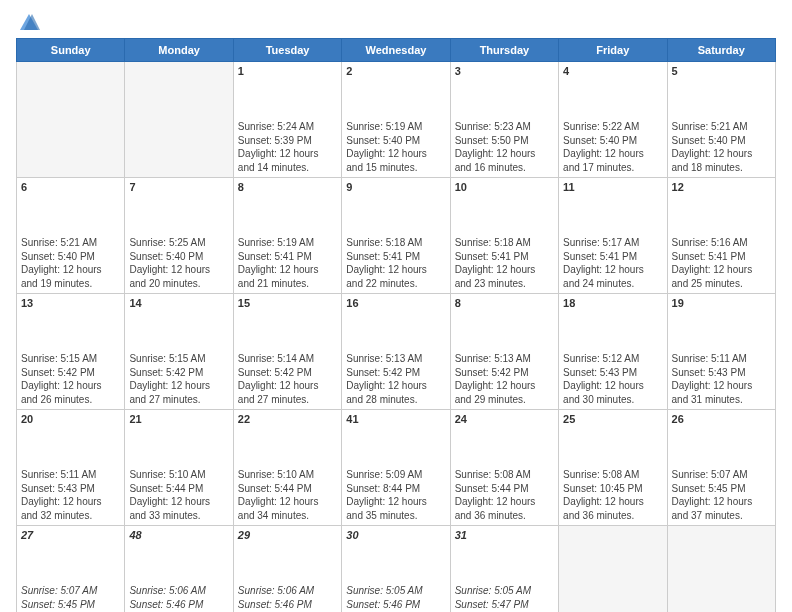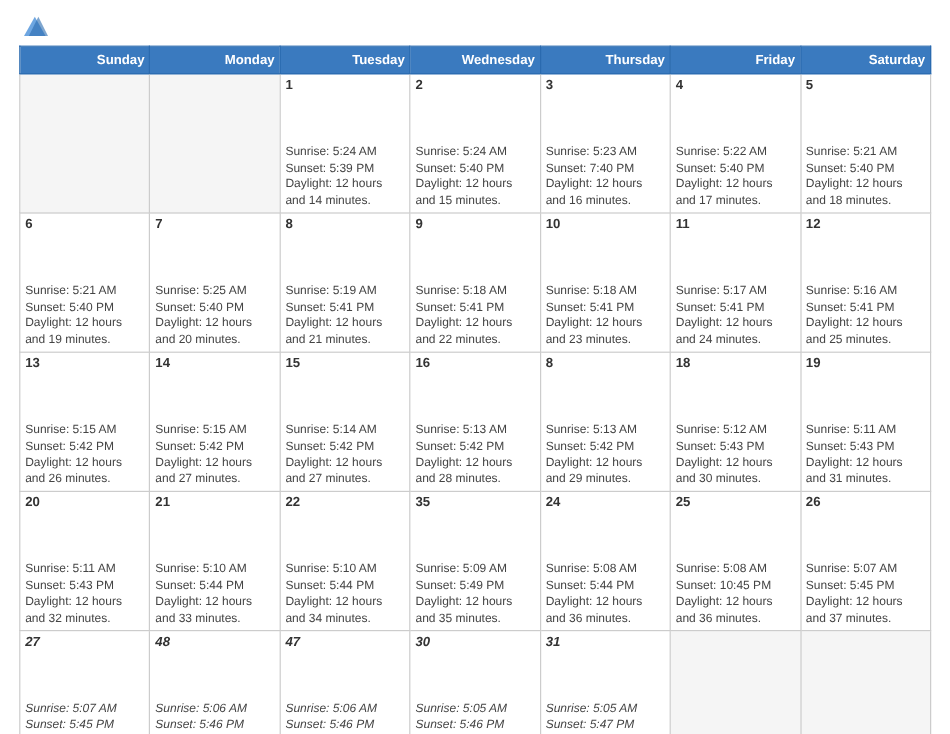--- a/index.html
+++ b/index.html
@@ -64,21 +64,21 @@
     }
     .calendar {
       width: 100%;
       border-collapse: collapse;
       font-size: 10px;
     }
     .calendar th {
       background-color: #3a7abf;
       color: #fff;
       padding: 5px 4px;
-      text-align: right;
+      text-align: center;
       font-size: 11px;
       font-weight: bold;
       border: 1px solid #2a6aaf;
     }
     .calendar td {
       border: 1px solid #ccc;
       vertical-align: top;
       padding: 3px 4px;
       width: calc(100% / 7);
       height: 78px;
@@ -146,28 +146,28 @@
           <td class="empty"></td>
           <td class="empty"></td>
           <td>
             <span class="day-number">1</span>
             <div class="day-info">Sunrise: 5:24 AM
 Sunset: 5:39 PM
 Daylight: 12 hours and 14 minutes.</div>
           </td>
           <td>
             <span class="day-number">2</span>
-            <div class="day-info">Sunrise: 5:24 AM
+            <div class="day-info">Sunrise: 5:19 AM
 Sunset: 5:40 PM
 Daylight: 12 hours and 15 minutes.</div>
           </td>
           <td>
             <span class="day-number">3</span>
             <div class="day-info">Sunrise: 5:23 AM
-Sunset: 7:40 PM
+Sunset: 5:50 PM
 Daylight: 12 hours and 16 minutes.</div>
           </td>
           <td>
             <span class="day-number">4</span>
             <div class="day-info">Sunrise: 5:22 AM
 Sunset: 5:40 PM
 Daylight: 12 hours and 17 minutes.</div>
           </td>
           <td>
             <span class="day-number">5</span>
@@ -277,23 +277,23 @@
 Sunset: 5:44 PM
 Daylight: 12 hours and 33 minutes.</div>
           </td>
           <td>
             <span class="day-number">22</span>
             <div class="day-info">Sunrise: 5:10 AM
 Sunset: 5:44 PM
 Daylight: 12 hours and 34 minutes.</div>
           </td>
           <td>
-            <span class="day-number">35</span>
+            <span class="day-number">41</span>
             <div class="day-info">Sunrise: 5:09 AM
-Sunset: 5:49 PM
+Sunset: 8:44 PM
 Daylight: 12 hours and 35 minutes.</div>
           </td>
           <td>
             <span class="day-number">24</span>
             <div class="day-info">Sunrise: 5:08 AM
 Sunset: 5:44 PM
 Daylight: 12 hours and 36 minutes.</div>
           </td>
           <td>
             <span class="day-number">25</span>
@@ -315,21 +315,21 @@
 Sunset: 5:45 PM
 Daylight: 12 hours and 38 minutes.</div>
           </td>
           <td>
             <span class="day-number">48</span>
             <div class="day-info">Sunrise: 5:06 AM
 Sunset: 5:46 PM
 Daylight: 12 hours and 39 minutes.</div>
           </td>
           <td>
-            <span class="day-number">47</span>
+            <span class="day-number">29</span>
             <div class="day-info">Sunrise: 5:06 AM
 Sunset: 5:46 PM
 Daylight: 12 hours and 40 minutes.</div>
           </td>
           <td>
             <span class="day-number">30</span>
             <div class="day-info">Sunrise: 5:05 AM
 Sunset: 5:46 PM
 Daylight: 12 hours and 41 minutes.</div>
           </td>

